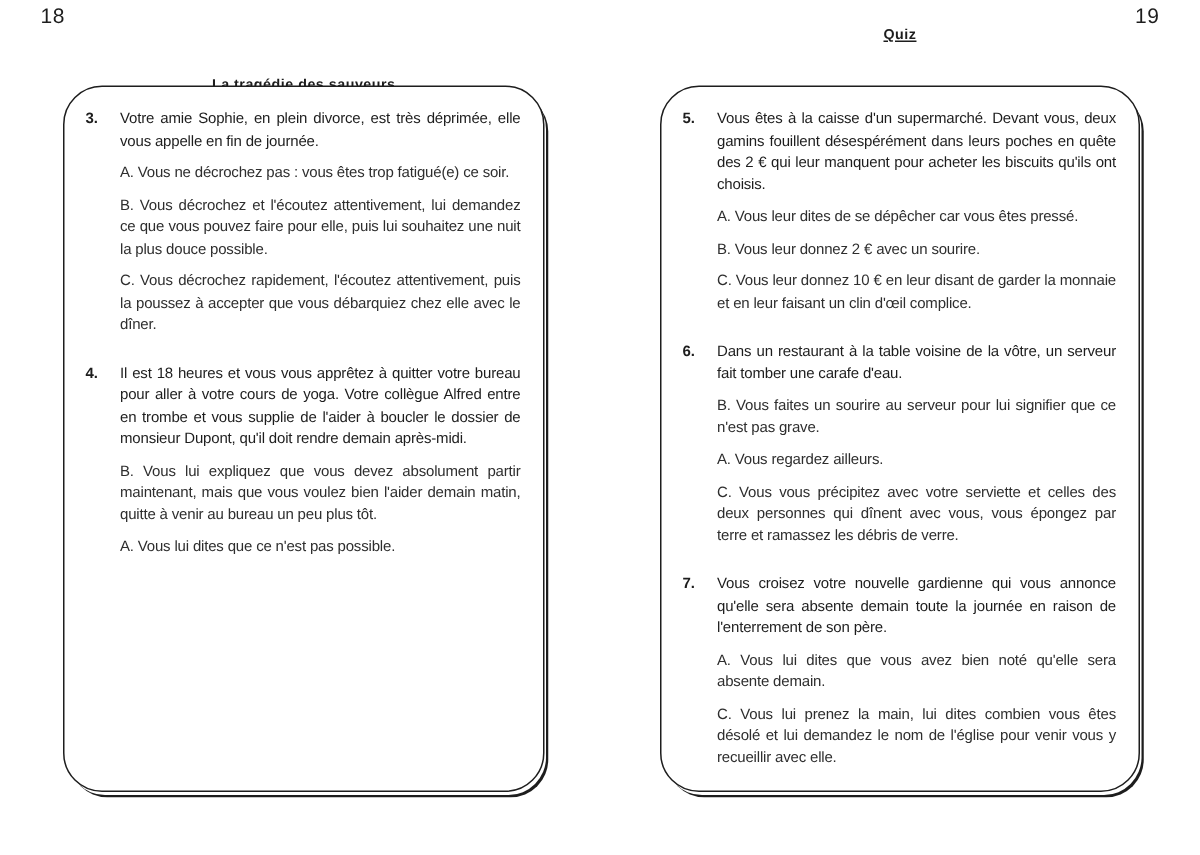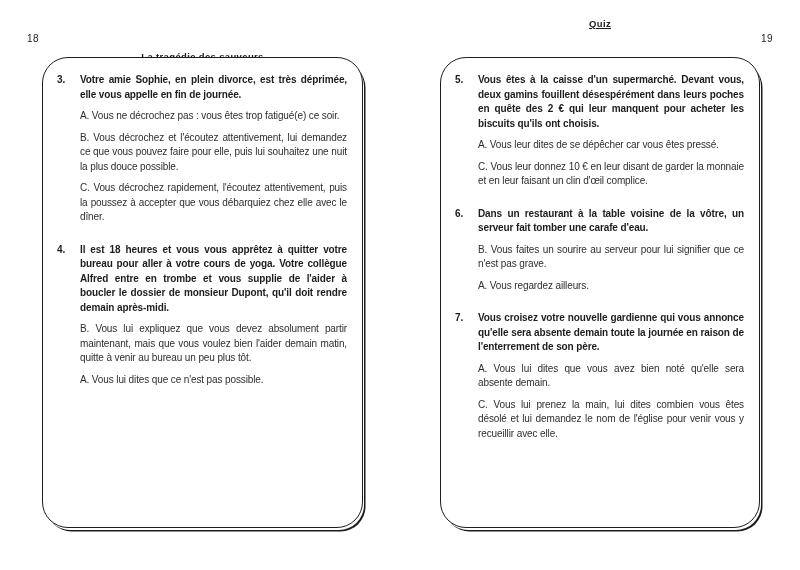--- a/index.html
+++ b/index.html
@@ -5,22 +5,22 @@
   html, body { margin: 0; padding: 0; }
   body {
     width: 800px; height: 570px;
     background: #ffffff;
     font-family: "Liberation Sans", sans-serif;
     color: #2b2b2b;
     position: relative;
     overflow: hidden;
   }
   .folio {
-    position: absolute; top: 33px;
-    font-size: 10px; letter-spacing: .4px;
+    position: absolute; top: 2px;
+    font-size: 14px; letter-spacing: .4px;
     color: #1d1d1d;
   }
   #folio-left { left: 27px; }
   #folio-right { right: 27px; }
   .running-head {
     position: absolute; top: 18px;
     font-size: 9.5px; font-weight: 700; letter-spacing: .35px;
     color: #1d1d1d; text-align: center;
   }
   #head-left { left: 42px; width: 321px; margin-top: 33px; }
@@ -45,21 +45,21 @@
     color: #1d1d1d;
   }
   .q-body { flex: 1; min-width: 0; }
   .q-body p {
     margin: 0 0 7px 0;
     font-size: 10px; line-height: 14.5px;
     letter-spacing: -0.12px;
     text-align: justify;
     text-align-last: left;
   }
-  .q-stem { font-weight: 700; color: #1d1d1d; }
+  .q-stem { font-weight: 400; color: #1d1d1d; }
   .q-option { font-weight: 400; color: #2e2e2e; }
 </style>
 </head>
 <body>
 
 <div class="folio" id="folio-left">18</div>
 
 <div class="running-head" id="head-left">La tragédie des sauveurs</div>
 
 <div class="folio" id="folio-right">19</div>
@@ -85,29 +85,31 @@
       </div>
     </div>
   </div>
 
 <div class="page-box" id="right-box">
     <div class="question">
       <div class="q-num">5.</div>
       <div class="q-body">
         <p class="q-stem">Vous êtes à la caisse d'un supermarché. Devant vous, deux gamins fouillent désespérément dans leurs poches en quête des 2 € qui leur manquent pour acheter les biscuits qu'ils ont choisis.</p>
         <p class="q-option">A. Vous leur dites de se dépêcher car vous êtes pressé.</p>
+        <p class="q-option">B. Vous leur donnez 2 € avec un sourire.</p>
         <p class="q-option">C. Vous leur donnez 10 € en leur disant de garder la monnaie et en leur faisant un clin d'œil complice.</p>
       </div>
     </div>
     <div class="question">
       <div class="q-num">6.</div>
       <div class="q-body">
         <p class="q-stem">Dans un restaurant à la table voisine de la vôtre, un serveur fait tomber une carafe d'eau.</p>
         <p class="q-option">B. Vous faites un sourire au serveur pour lui signifier que ce n'est pas grave.</p>
         <p class="q-option">A. Vous regardez ailleurs.</p>
+        <p class="q-option">C. Vous vous précipitez avec votre serviette et celles des deux personnes qui dînent avec vous, vous épongez par terre et ramassez les débris de verre.</p>
       </div>
     </div>
     <div class="question">
       <div class="q-num">7.</div>
       <div class="q-body">
         <p class="q-stem">Vous croisez votre nouvelle gardienne qui vous annonce qu'elle sera absente demain toute la journée en raison de l'enterrement de son père.</p>
         <p class="q-option">A. Vous lui dites que vous avez bien noté qu'elle sera absente demain.</p>
         <p class="q-option">C. Vous lui prenez la main, lui dites combien vous êtes désolé et lui demandez le nom de l'église pour venir vous y recueillir avec elle.</p>
       </div>
     </div>

